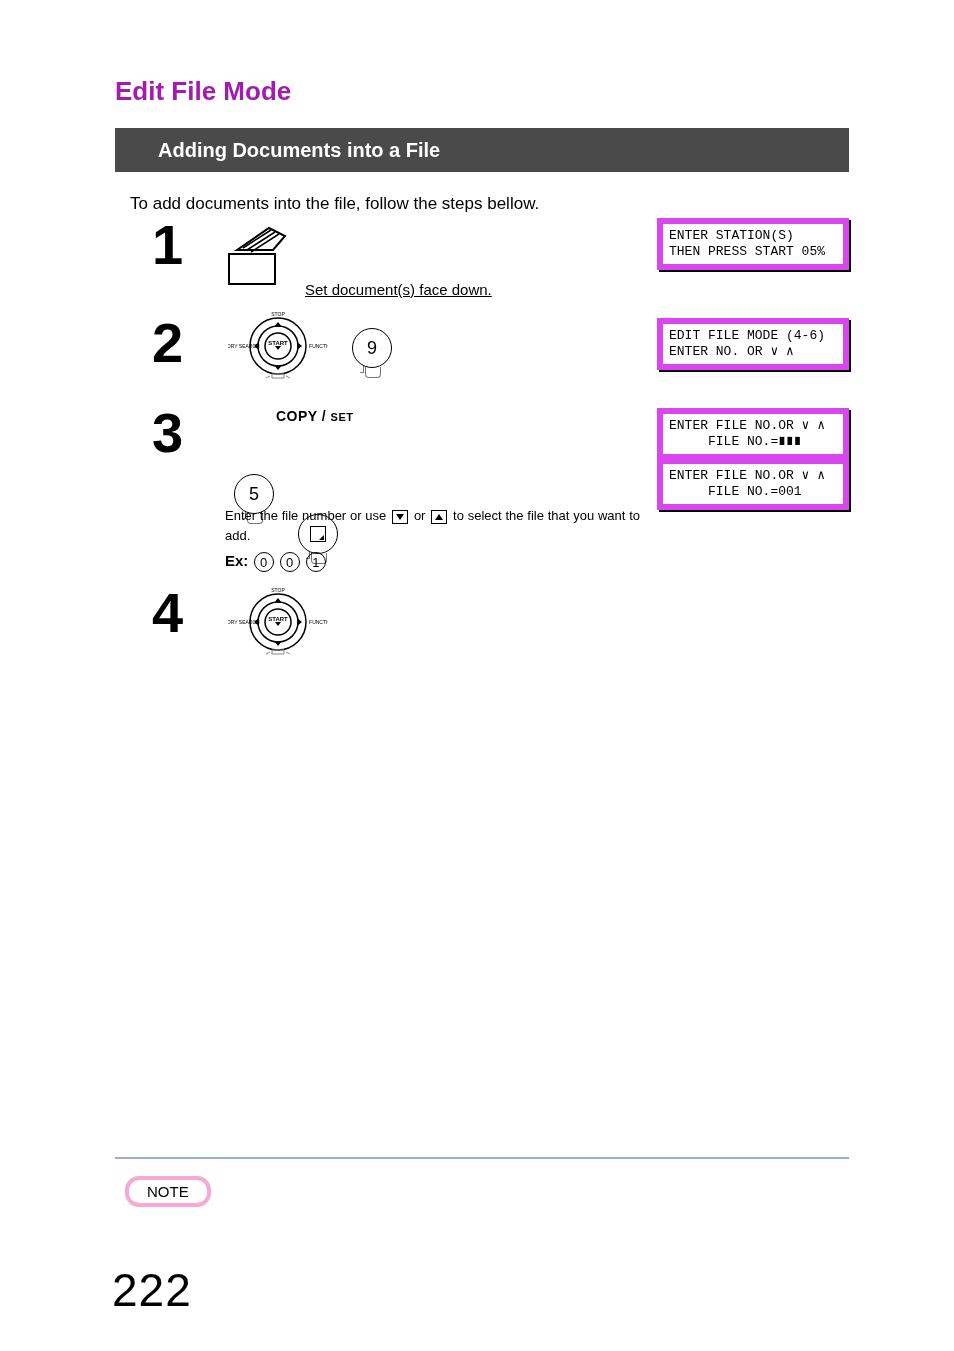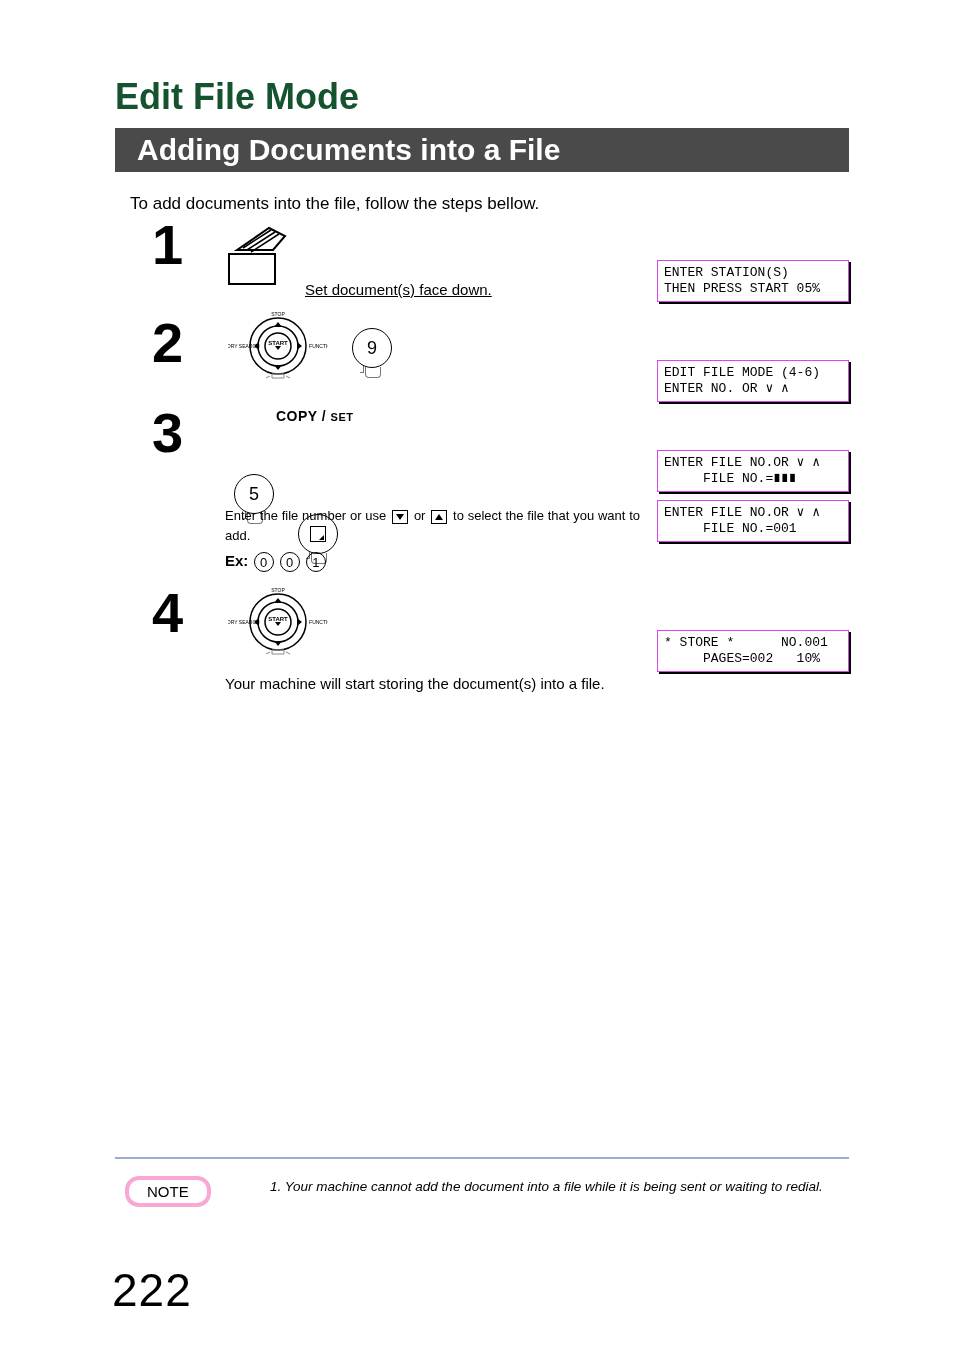--- a/index.html
+++ b/index.html
@@ -1,26 +1,26 @@
 <!DOCTYPE html>
 <html><head>
 <meta charset="utf-8">
 <style>
   * { box-sizing: border-box; margin: 0; padding: 0; }
   html, body { width: 954px; height: 1351px; background: #fff; font-family: Arial, Helvetica, sans-serif; color: #000; }
   .page { position: relative; width: 954px; height: 1351px; padding: 0; }
 
-  .h1 { color: #14532d; font-size: 36px; font-weight: bold; position: absolute; left: 115px; top: 76px; }
+  .h1 { color: #a21caf; font-size: 26px; font-weight: bold; position: absolute; left: 115px; top: 76px; }
   .h2-bar { position: absolute; left: 115px; top: 128px; width: 734px; height: 44px; background: #4a4a4a; display: flex; align-items: center; padding-left: 22px; }
-  .h2-bar span { color: #fff; font-size: 30px; font-weight: bold; }
+  .h2-bar span { color: #fff; font-size: 20px; font-weight: bold; margin-left: 21px; }
 
   .intro { position: absolute; left: 130px; top: 194px; font-size: 17px; }
   .num { font-family: Arial, sans-serif; font-weight: bold; font-size: 56px; position: absolute; left: 152px; }
 
-  .lcd { position: absolute; left: 657px; width: 192px; border: 1px solid #d946ef; font-family: "Courier New", monospace; font-size: 13px; line-height: 16px; padding: 4px 6px 4px 6px; white-space: pre; background: #fff; box-shadow: 2px 2px 0 #000; margin-top: 42px; }
+  .lcd { position: absolute; left: 657px; width: 192px; border: 6px solid #d946ef; font-family: "Courier New", monospace; font-size: 13px; line-height: 16px; padding: 4px 6px 4px 6px; white-space: pre; background: #fff; box-shadow: 2px 2px 0 #000; }
 
   
   .n1 { top: 212px; }
   .tray { position: absolute; left: 225px; top: 220px; }
   .tray-text { position: absolute; left: 305px; top: 281px; font-size: 15px; text-decoration: underline; }
   .lcd1 { top: 218px; }
 
   
   .n2 { top: 310px; }
   .dial2 { position: absolute; left: 228px; top: 312px; }
@@ -154,25 +154,19 @@
     <circle cx="50" cy="34" r="13" fill="none" stroke="#000" stroke-width="1.5"></circle>
     <text x="50" y="33" font-size="6" text-anchor="middle" font-family="Arial" font-weight="bold">START</text>
     <path d="M50 38 l-3 -4 h6 z" fill="#000"></path>
     <path d="M50 10 l-4 5 h8 z M50 58 l-4 -5 h8 z M26 34 l5 -4 v8 z M74 34 l-5 -4 v8 z" fill="#000"></path>
     <text x="6" y="36" font-size="5" text-anchor="middle" font-family="Arial">DIRECTORY
 SEARCH</text>
     <text x="94" y="36" font-size="5" text-anchor="middle" font-family="Arial">FUNCTION</text>
     <text x="50" y="4" font-size="5" text-anchor="middle" font-family="Arial">STOP</text>
     <path d="M44 62 h12 v4 h-12 z M42 64 l-4 2 M58 64 l4 2" fill="none" stroke="#888" stroke-width="1"></path>
   </svg>
-  <div class="lcd lcd4">* STORE *      NO.001
-     PAGES=002   10%</div>
-  <div class="body4">Your machine will start storing the document(s) into a file.</div>
 
   <div class="hr"></div>
   <div class="note-pill">NOTE</div>
-  <div class="note-text">
-    <span class="numdot">1. Your machine cannot add the document into a file while it is being sent or waiting to redial.</span>
-  </div>
 
   <div class="pagenum">222</div>
 
 </div>
 
 </body></html>

